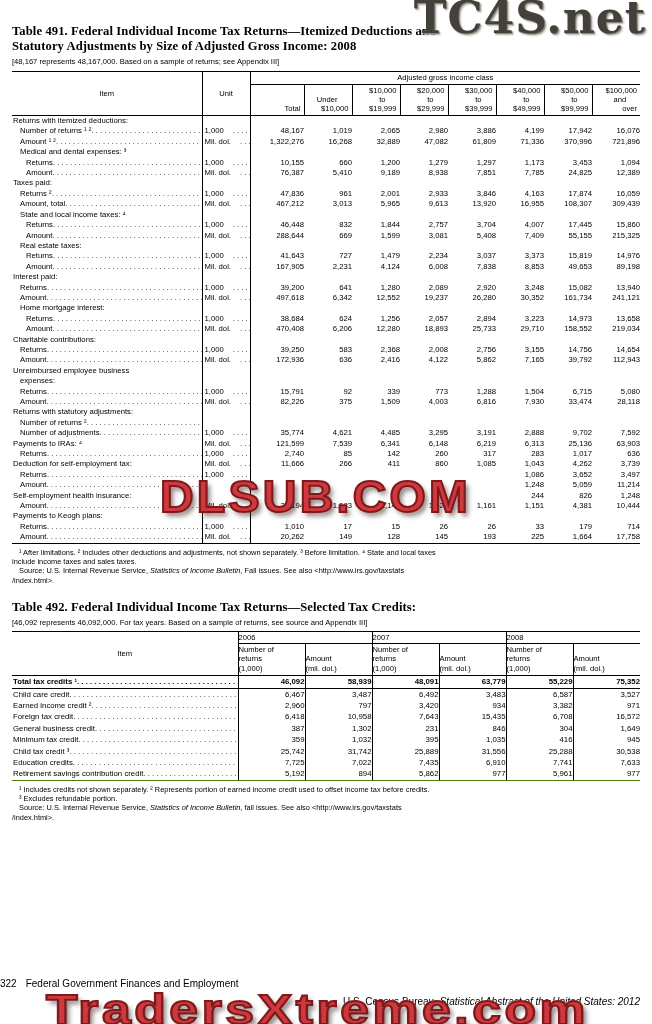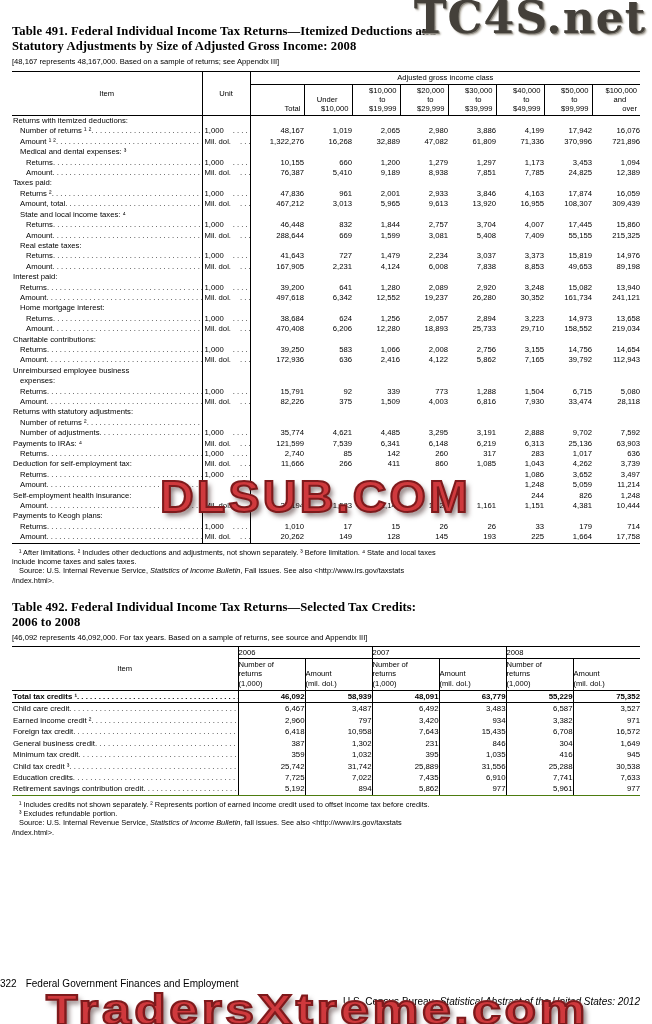--- a/index.html
+++ b/index.html
@@ -575,21 +575,21 @@
               </div>
             </td>
             <td class="unit">
               <div class="lw">
                 <span class="lt">1,000</span>
                 <span class="ld"></span>
               </div>
             </td>
             <td class="num">39,250</td>
             <td class="num">583</td>
-            <td class="num">1,066</td>
+            <td class="num">2,368</td>
             <td class="num">2,008</td>
             <td class="num">2,756</td>
             <td class="num">3,155</td>
             <td class="num">14,756</td>
             <td class="num">14,654</td>
           </tr>
           <tr>
             <td class="lbl i1">
               <div class="lw">
                 <span class="lt">Amount</span>
@@ -948,21 +948,20 @@
 
     <div class="fnblock">
       <div class="fn ind">¹ After limitations. ² Includes other deductions and adjustments, not shown separately. ³ Before limitation. ⁴ State and local taxes</div>
       <div class="fn">include income taxes and sales taxes.</div>
       <div class="fn ind"><span>Source: U.S. Internal Revenue Service, </span><span class="it">Statistics of Income Bulletin</span><span>, Fall issues. See also &lt;http://www.irs.gov/taxstats</span></div>
       <div class="fn">/index.html&gt;.</div>
     </div>
 
     <div class="title t2">
       <div>Table 492. Federal Individual Income Tax Returns—Selected Tax Credits:</div>
-      <div>2006 to 2008</div>
     </div>
     <div class="note">[46,092 represents 46,092,000. For tax years. Based on a sample of returns, see source and Appendix III]</div>
 
     <table id="t492">
       <colgroup>
         <col style="width:226px">
           <col span="6" style="width:67px">
       </colgroup>
       <thead id="t492h">
           <tr>

